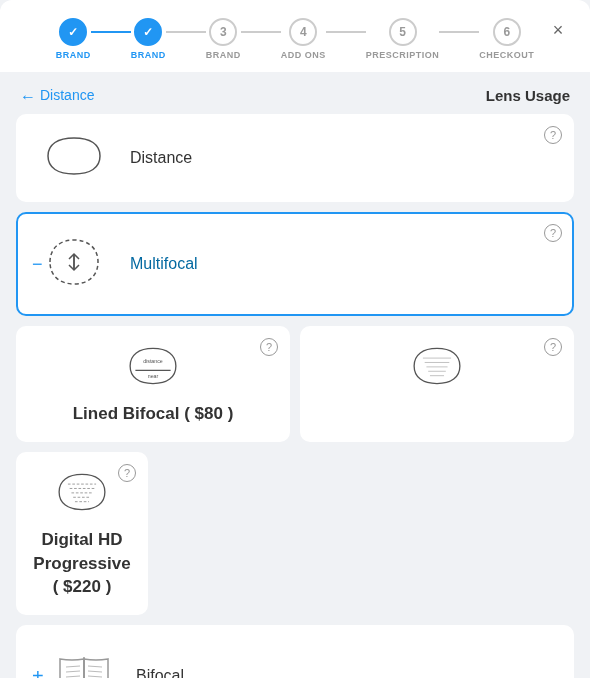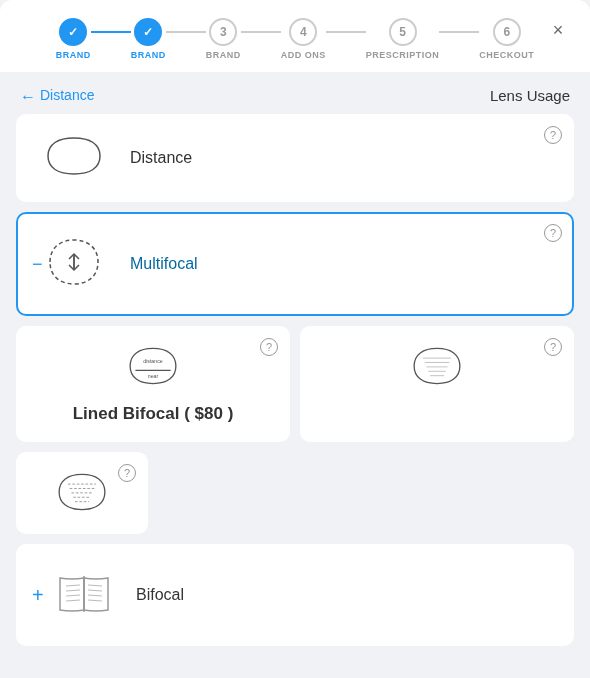--- a/index.html
+++ b/index.html
@@ -106,21 +106,21 @@
       cursor: pointer;
       font-weight: 500;
     }
     .previous-arrow {
       font-size: 16px;
       color: #2196f3;
     }
     .section-title {
       font-size: 15px;
       color: #333;
-      font-weight: 400;
+      font-weight: 700;
     }
     .content {
       padding: 0 16px 20px;
       display: flex;
       flex-direction: column;
       gap: 10px;
     }
     .option-card {
       background: #fff;
       border-radius: 10px;
@@ -345,20 +345,21 @@
           <svg class="progressive-lens" viewBox="0 0 68 50" fill="none" xmlns="http://www.w3.org/2000/svg">
             <path d="M8 25 C8 12 18 5 34 5 C50 5 60 12 60 25 C60 38 50 45 34 45 C18 45 8 38 8 25 Z" stroke="#555" stroke-width="1.5" fill="none"></path>
 
             <line x1="18" y1="16" x2="50" y2="16" stroke="#777" stroke-width="0.8" stroke-dasharray="3 2"></line>
             <line x1="20" y1="21" x2="48" y2="21" stroke="#777" stroke-width="0.8" stroke-dasharray="3 2"></line>
             <line x1="22" y1="26" x2="46" y2="26" stroke="#777" stroke-width="0.8" stroke-dasharray="3 2"></line>
             <line x1="24" y1="31" x2="44" y2="31" stroke="#777" stroke-width="0.8" stroke-dasharray="3 2"></line>
             <line x1="26" y1="36" x2="42" y2="36" stroke="#777" stroke-width="0.8" stroke-dasharray="3 2"></line>
           </svg>
         </div>
+        <span class="sub-option-label">Digital HD Progressive ( $220 )</span>
       </div>
     </div>
 
     <div class="option-card">
       <span style="position:absolute;left:14px;top:50%;transform:translateY(-50%);color:#2196f3;font-size:20px;font-weight:300;">+</span>
       <div class="lens-icon" style="margin-left:14px;">
         <svg class="reading-lens" viewBox="0 0 64 58" fill="none" xmlns="http://www.w3.org/2000/svg">
 
           <line x1="32" y1="12" x2="32" y2="48" stroke="#999" stroke-width="1.5"></line>
 

